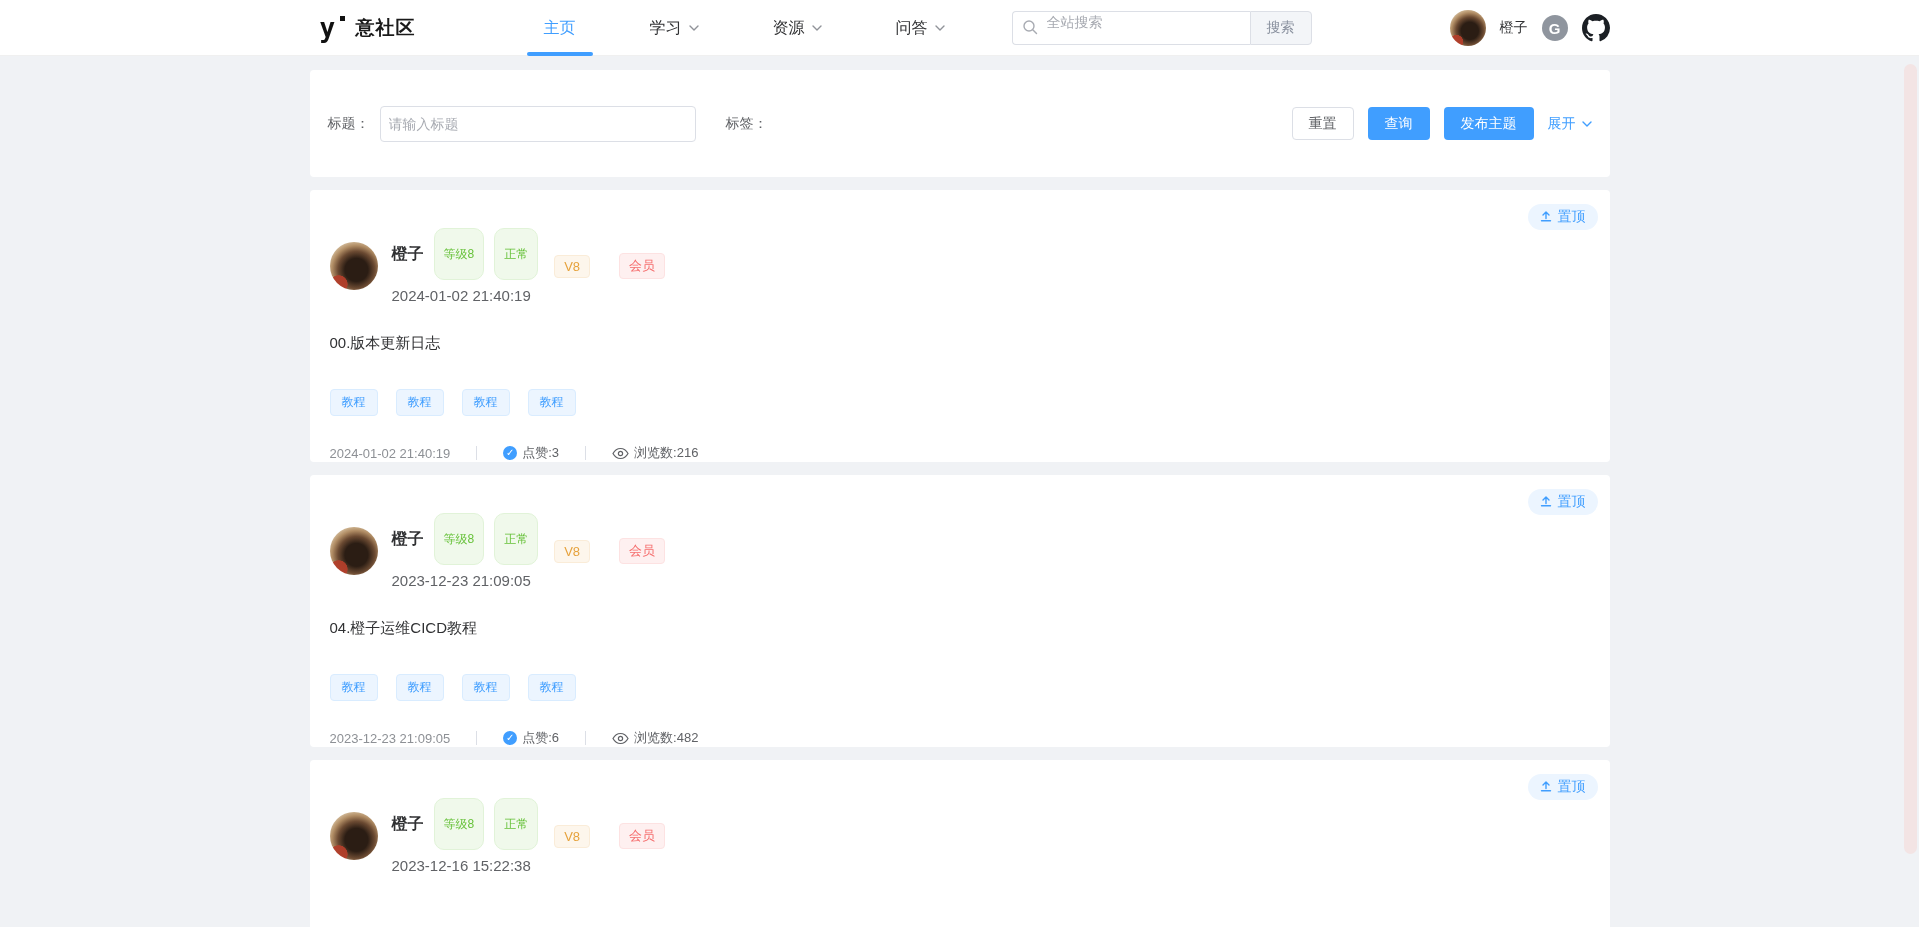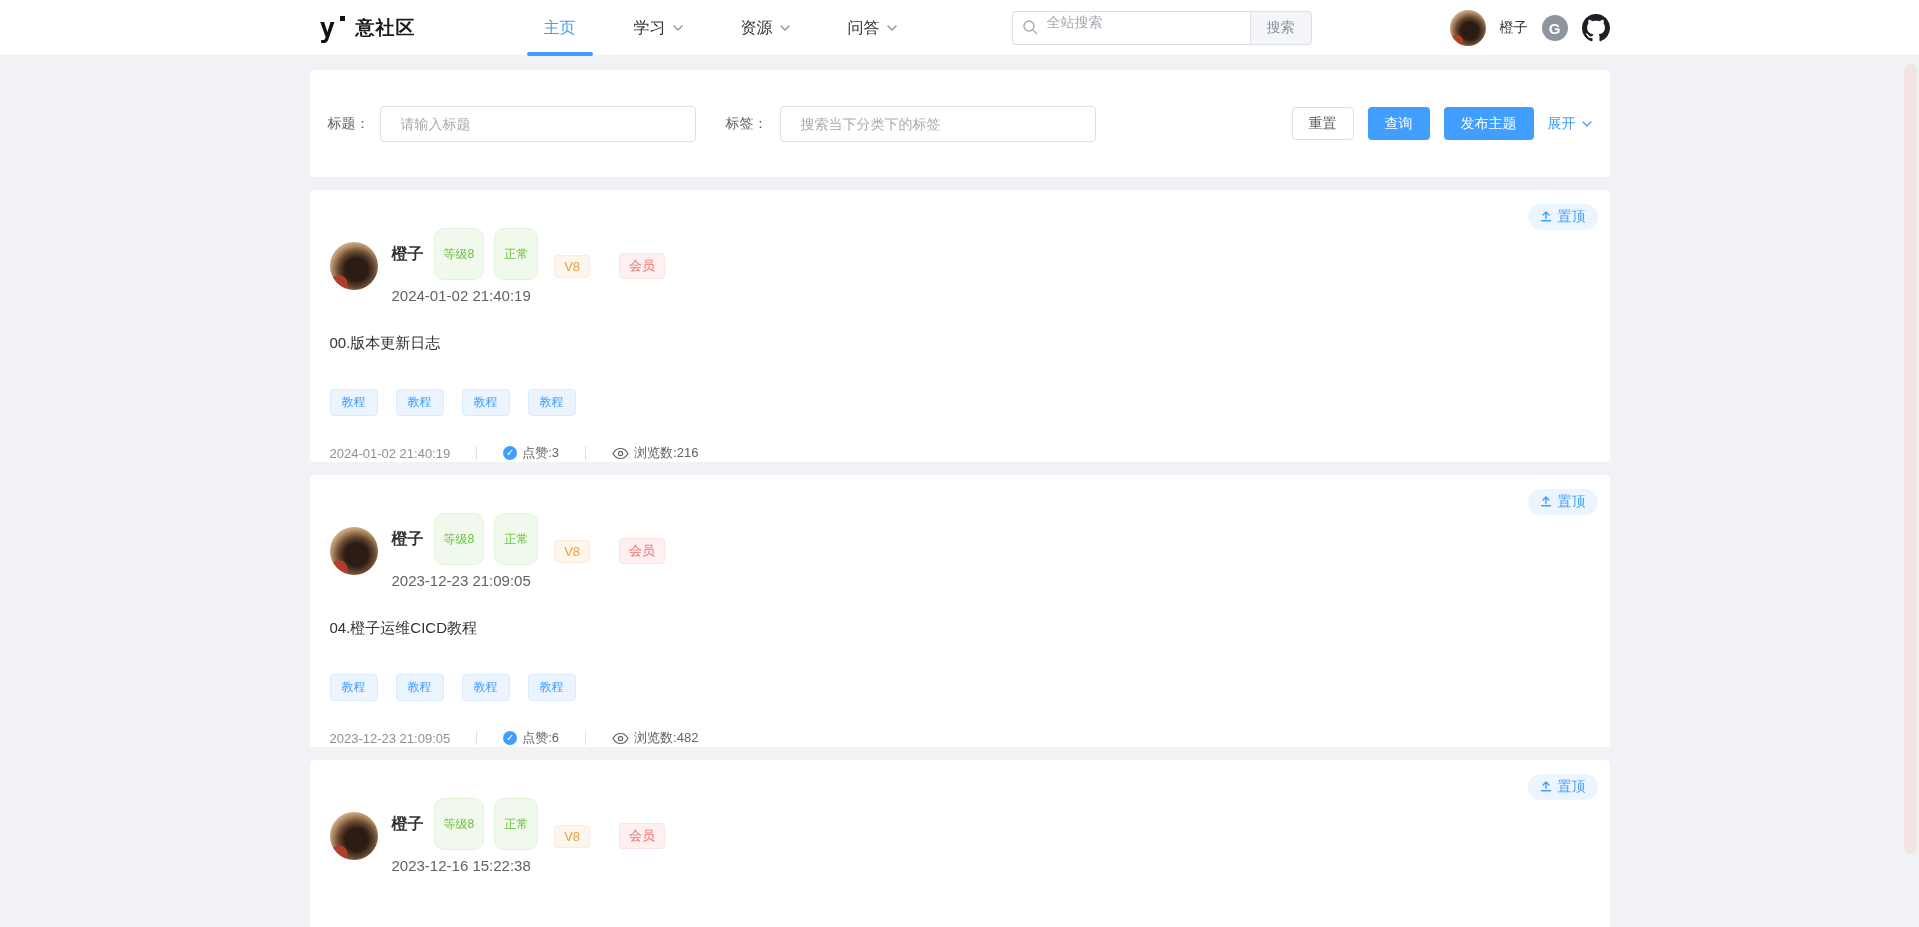--- a/index.html
+++ b/index.html
@@ -10,21 +10,21 @@
 
   
   .topbar { height:56px; background:#fff; border-bottom:1px solid #f0f0f0; }
   .topbar-inner { display:flex; align-items:center; height:56px; }
   .brand { display:flex; align-items:center; gap:10px; padding-left:10px; cursor:pointer; }
   .brand-glyph { position:relative; width:26px; height:26px; }
   .brand-glyph .y { font-weight:900; font-size:26px; line-height:26px; color:#111; font-family:"DejaVu Sans Mono", monospace; }
   .brand-glyph .dot { position:absolute; right:1px; top:1px; width:5px; height:5px; background:#111; }
   .brand-name { font-size:19px; font-weight:700; color:#1a1a1a; letter-spacing:1px; }
 
-  .nav { display:flex; align-items:flex-end; gap:58px; margin-left:128px; height:100%; }
+  .nav { display:flex; align-items:flex-end; gap:74px; margin-left:128px; height:100%; }
   .nav-item { position:relative; display:flex; align-items:center; gap:7px; height:100%; font-size:16px; color:#303133; cursor:pointer; }
   .nav-item.active { color:#409eff; }
   .nav-item.active::after { content:""; position:absolute; left:50%; transform:translateX(-50%); bottom:0; width:66px; height:4px; background:#409eff; border-radius:2px; }
   .caret { width:10px; height:6px; display:inline-block; }
   .caret svg { display:block; }
 
   .search-group { display:flex; margin-left:auto; }
   .search-input-wrap { position:relative; }
   .search-input-wrap input { width:238px; height:34px; border:1px solid #dcdfe6; border-right:none; border-radius:4px 0 0 4px; padding:0 10px 13px 34px; font-size:14px; color:#303133; outline:none; background:#fff; }
   .search-input-wrap input::placeholder { color:#a8abb2; }
@@ -38,21 +38,21 @@
       radial-gradient(circle at 55% 58%, #2b1d14 0 30%, #6b4a32 48%, #b08c64 63%, #dfcbab 80%, #f0e4d2 100%); }
   .user-name { font-size:14px; color:#303133; cursor:pointer; }
   .gitee-icon { width:26px; height:26px; border-radius:50%; background:#8f959e; color:#fff; font-weight:700; font-size:15px; display:flex; align-items:center; justify-content:center; cursor:pointer; }
   .github-icon { width:28px; height:28px; cursor:pointer; }
 
   
   .filter-card { background:#fff; border-radius:4px; margin-top:14px; height:107px; display:flex; align-items:center; padding:0 18px; }
   .field { display:flex; align-items:center; gap:10px; }
   .field + .field { margin-left:30px;gap:12px; }
   .field-label { font-size:14px; color:#606266; white-space:nowrap; }
-  .field input { width:316px; height:36px; border:1px solid #dcdfe6; border-radius:4px; padding:0 20px; font-size:14px; color:#303133; outline:none; }
+  .field input { width:316px; height:36px; border:1px solid #dcdfe6; border-radius:4px; padding:0 8px; font-size:14px; color:#303133; outline:none; }
   .field input::placeholder { color:#a8abb2; }
   .filter-actions { display:flex; align-items:center; gap:14px; margin-left:auto; }
   .btn { height:33px; border-radius:4px; font-size:14px; cursor:pointer; border:1px solid transparent; padding:7px 16px; }
   .btn-plain { background:#fff; border-color:#dcdfe6; color:#606266; }
   .btn-primary { background:#409eff; color:#fff; }
   .link-expand { display:flex; align-items:center; gap:6px; color:#409eff; font-size:14px; cursor:pointer; white-space:nowrap; }
 
   
   .list-header { background:#fff; border-radius:4px; margin-top:15px; height:54px; display:flex; align-items:center; padding:0 18px; }
   .tab-all { font-size:16px; color:#409eff; cursor:pointer; }
@@ -149,21 +149,20 @@
 
 <div class="container">
 
   <section class="filter-card">
     <div class="field">
       <span class="field-label">标题：</span>
       <input type="text" placeholder="请输入标题" style="">
     </div>
     <div class="field">
       <span class="field-label">标签：</span>
-      <input type="text" placeholder="搜索当下分类下的标签" style="">
     </div>
     <div class="filter-actions">
       <button class="btn btn-plain">重置</button>
       <button class="btn btn-primary">查询</button>
       <button class="btn btn-primary">发布主题</button>
       <span class="link-expand">
         <span>展开</span>
         <span class="caret">
             <svg width="10" height="6" viewBox="0 0 10 6">
               <polyline points="1,1 5,5 9,1" fill="none" stroke="#409eff" stroke-width="1.4" stroke-linecap="round" stroke-linejoin="round"></polyline>

